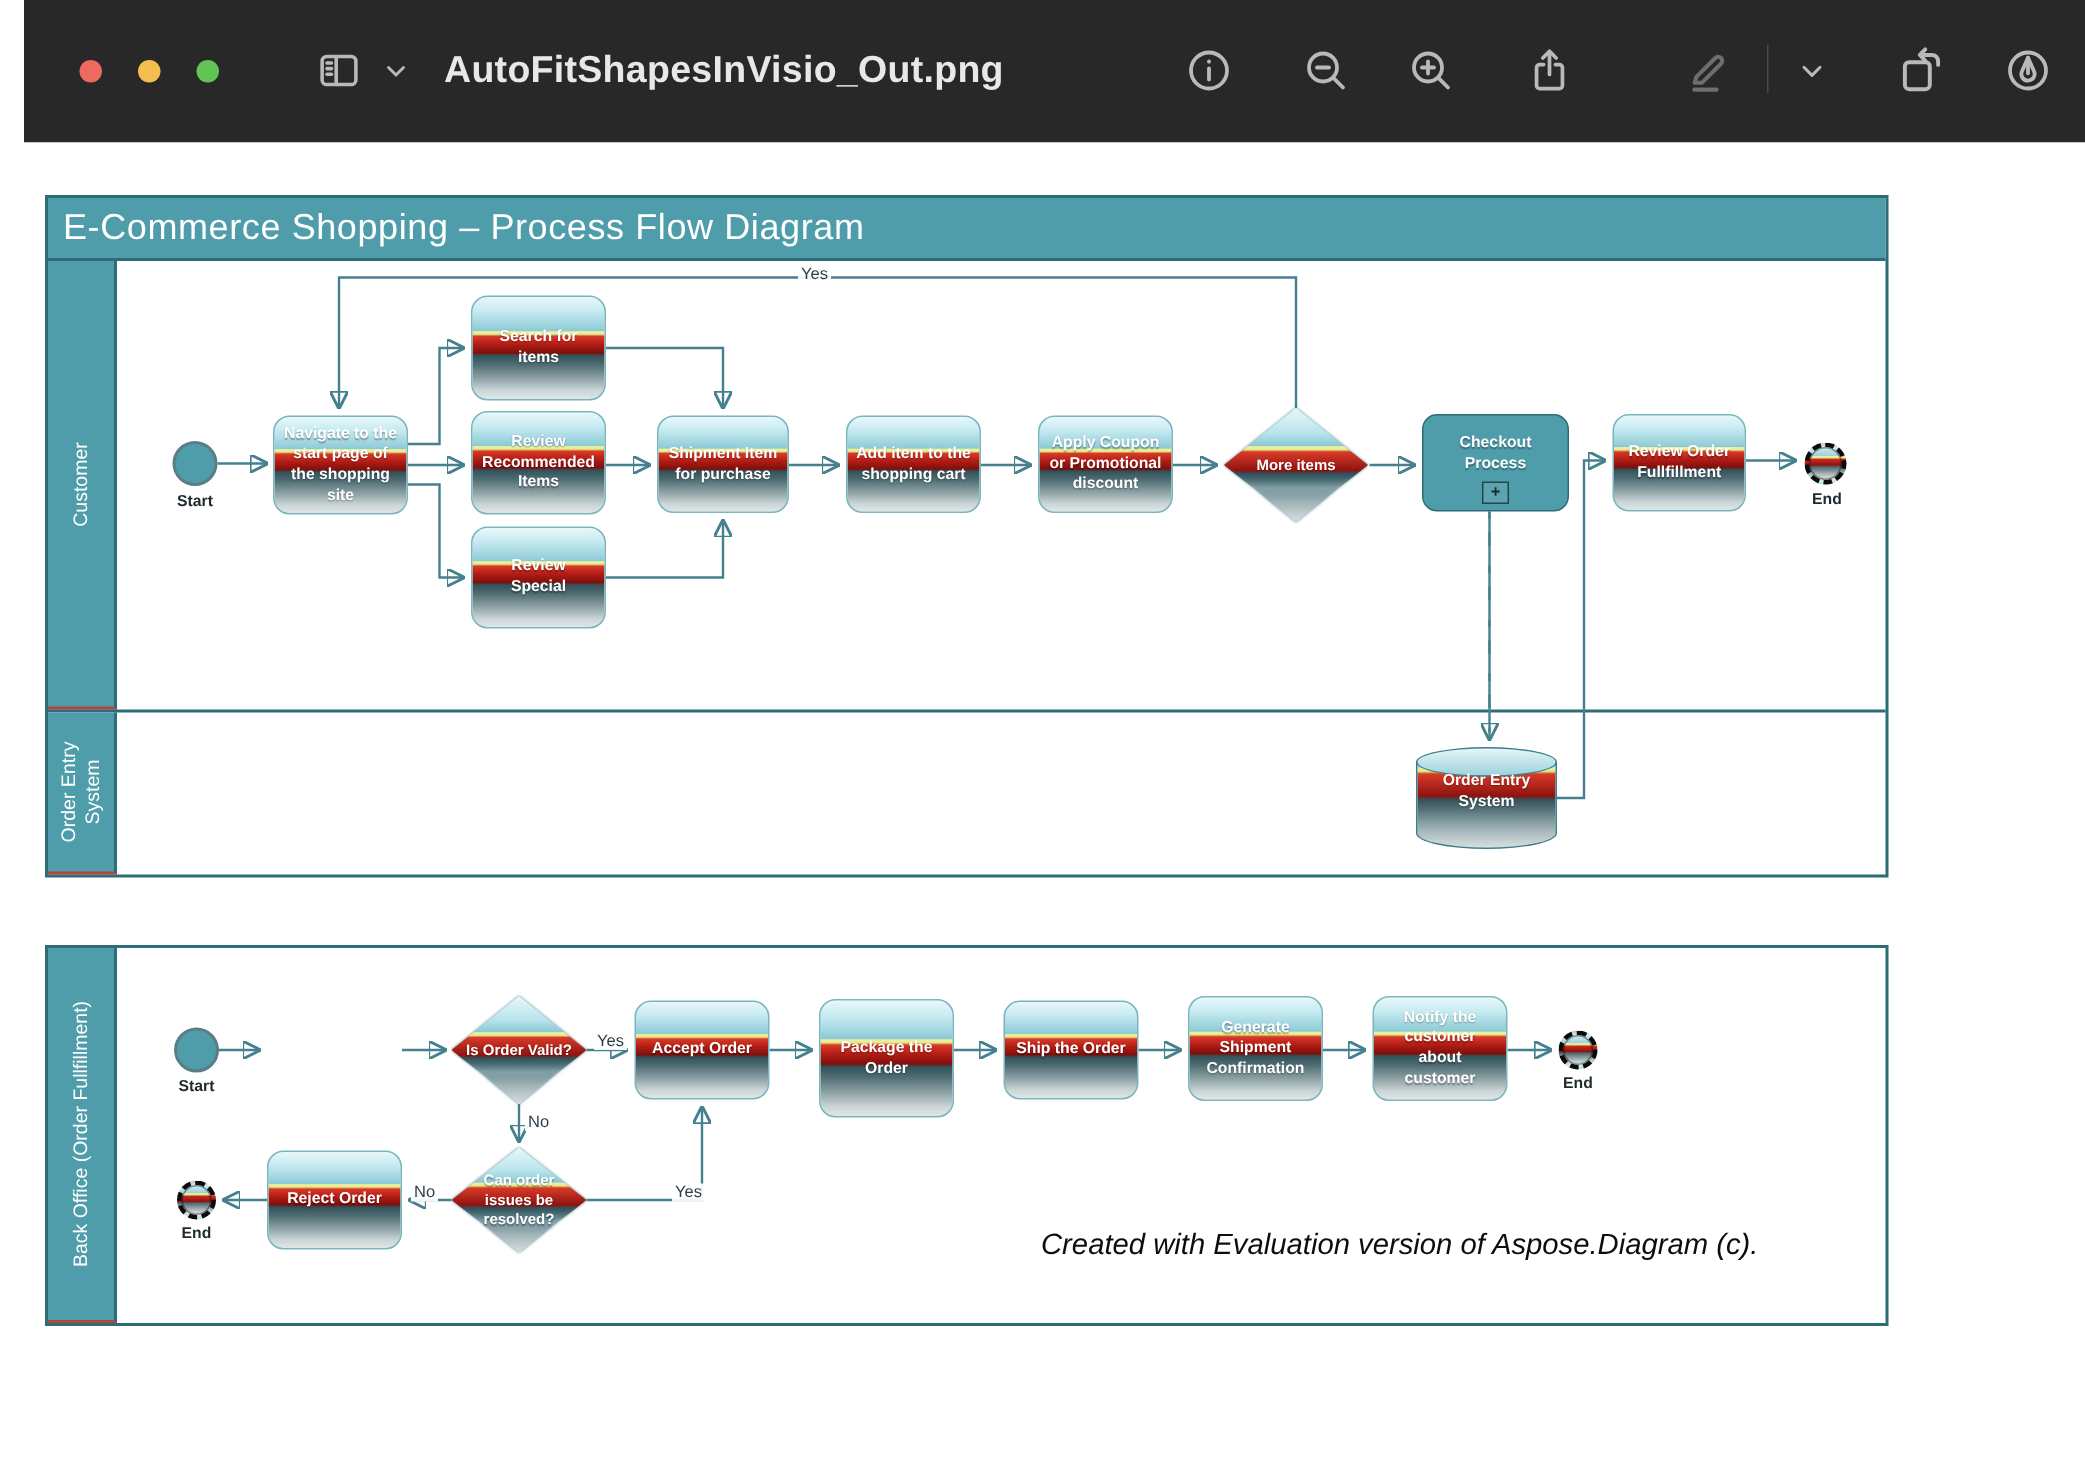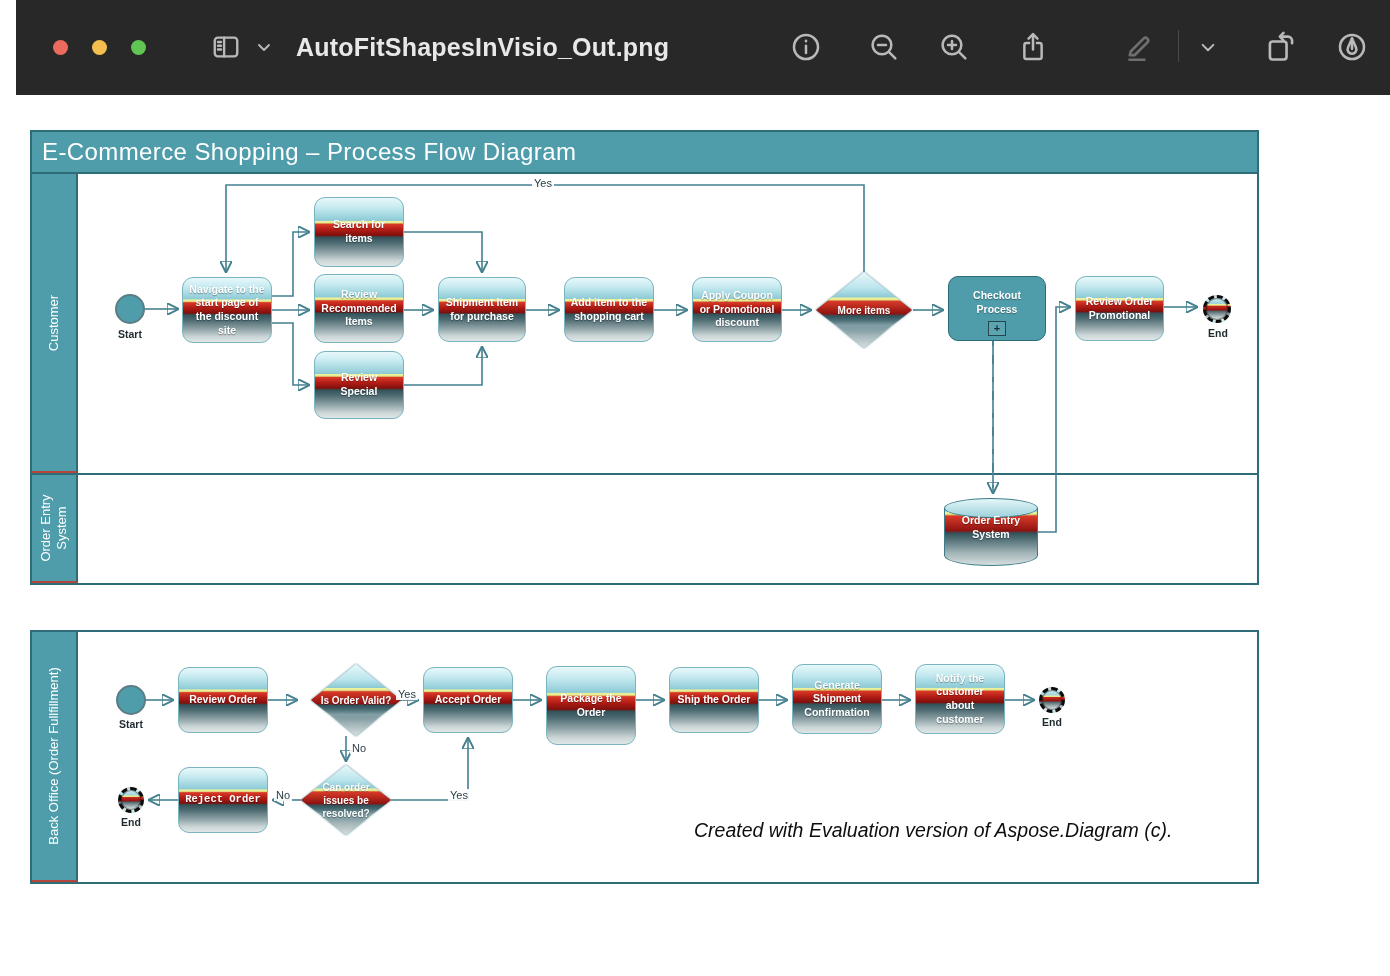--- a/index.html
+++ b/index.html
@@ -221,21 +221,21 @@
     <path d="M330,736 V760" marker-end="url(#arr)"></path>
     <path d="M285,800 H258" marker-end="url(#arr)"></path>
     <path d="M162,800 H134" marker-end="url(#arr)"></path>
     <path d="M375,800 H452 V739" marker-end="url(#arr)"></path>
   </svg>
 
   <div class="node event-start" style="left:99px;top:294px;width:30px;height:30px;"></div>
   <div class="evt-label" style="left:94px;top:328px;width:40px;">Start</div>
 
   <div class="node task" style="left:166px;top:277px;width:90px;height:66px;">
-    <div class="node-label">Navigate to the start page of the discount site</div>
+    <div class="node-label">Navigate to the start page of the shopping site</div>
   </div>
   <div class="node task" style="left:298px;top:197px;width:90px;height:70px;">
     <div class="node-label" style="padding:0 14px;">Search for items</div>
   </div>
   <div class="node task" style="left:298px;top:274px;width:90px;height:69px;">
     <div class="node-label">Review Recommended Items</div>
   </div>
   <div class="node task" style="left:298px;top:351px;width:90px;height:68px;">
     <div class="node-label" style="padding:0 16px;">Review Special</div>
   </div>
@@ -250,38 +250,35 @@
   </div>
   <div class="node diamond" style="left:800px;top:272px;width:96px;height:76px;">
     <div class="diamond-bg"></div>
     <div class="node-label">More items</div>
   </div>
   <div class="node task--solid" style="left:932px;top:276px;width:98px;height:65px;">
     <div class="node-label">Checkout Process</div>
     <div class="subprocess-plus">+</div>
   </div>
   <div class="node task" style="left:1059px;top:276px;width:89px;height:65px;">
-    <div class="node-label">Review Order Promotional</div>
+    <div class="node-label">Review Order Fullfillment</div>
   </div>
   <div class="node event-end" style="left:1187px;top:295px;width:28px;height:28px;"></div>
   <div class="evt-label" style="left:1184px;top:327px;width:36px;">End</div>
 
   <div class="dbcyl" style="left:928px;top:498px;width:94px;height:68px;">
     <div class="cyl-body"></div>
     <div class="cyl-top"></div>
     <div class="cyl-label">Order Entry System</div>
   </div>
 
   <div class="node event-start" style="left:100px;top:685px;width:30px;height:30px;"></div>
   <div class="evt-label" style="left:95px;top:718px;width:40px;">Start</div>
 
-  <div class="node task" style="left:162px;top:667px;width:90px;height:66px;">
-    <div class="node-label">Review Order</div>
-  </div>
-  <div class="node diamond" style="left:295px;top:664px;width:90px;height:72px;">
+  <div class="node diamond" style="left:285px;top:664px;width:90px;height:72px;">
     <div class="diamond-bg"></div>
     <div class="node-label">Is Order Valid?</div>
   </div>
   <div class="node task" style="left:407px;top:667px;width:90px;height:66px;">
     <div class="node-label">Accept Order</div>
   </div>
   <div class="node task" style="left:530px;top:666px;width:90px;height:79px;">
     <div class="node-label">Package the Order</div>
   </div>
   <div class="node task" style="left:653px;top:667px;width:90px;height:66px;">
@@ -289,21 +286,21 @@
   </div>
   <div class="node task" style="left:776px;top:664px;width:90px;height:70px;">
     <div class="node-label">Generate Shipment Confirmation</div>
   </div>
   <div class="node task" style="left:899px;top:664px;width:90px;height:70px;">
     <div class="node-label">Notify the customer about customer</div>
   </div>
   <div class="node event-end" style="left:1023px;top:687px;width:26px;height:26px;"></div>
   <div class="evt-label" style="left:1019px;top:716px;width:34px;">End</div>
 
-  <div class="node task" style="left:162px;top:767px;width:90px;height:66px;font-family:Liberation Mono, monospace;">
+  <div class="node task" style="left:162px;top:767px;width:90px;height:66px;">
     <div class="node-label">Reject Order</div>
   </div>
   <div class="node diamond" style="left:285px;top:765px;width:90px;height:70px;">
     <div class="diamond-bg"></div>
     <div class="node-label">Can order issues be resolved?</div>
   </div>
   <div class="node event-end" style="left:102px;top:787px;width:26px;height:26px;"></div>
   <div class="evt-label" style="left:98px;top:816px;width:34px;">End</div>
 
   <div class="edge-label" style="left:516px;top:177px;">Yes</div>

